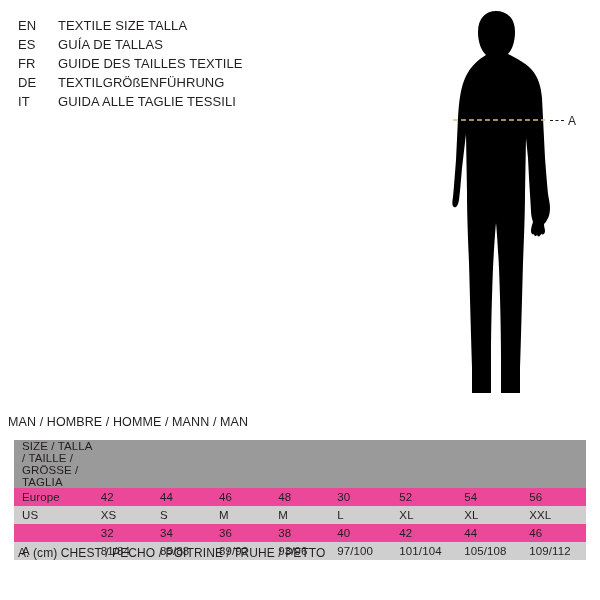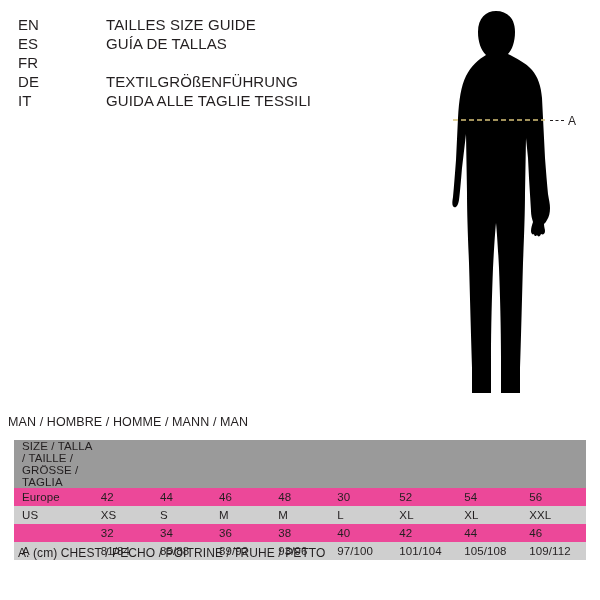--- a/index.html
+++ b/index.html
@@ -23,25 +23,24 @@
 
   
   .lang-block {
     position: absolute;
     left: 18px;
     top: 16px;
     width: 380px;
   }
   .lang-row {
     display: flex;
-    align-items: flex-start;
+    align-items: center;
     height: 19px;
-    font-size: 15px;
-    letter-spacing: 0.1px;
-    gap: 48px;
+    font-size: 13px;
+    letter-spacing: 0.1px;
   }
   .lang-code {
     width: 40px;
     flex: 0 0 40px;
   }
   .lang-name {
     flex: 1 1 auto;
   }
 
   
@@ -131,28 +130,29 @@
   }
 </style>
 </head>
 <body>
 
 <div class="page">
 
   <div class="lang-block">
     <div class="lang-row">
       <span class="lang-code">EN</span>
-      <span class="lang-name">TAILLES SIZE GUIDE</span>
+      <span class="lang-name">TEXTILE SIZE TALLA</span>
     </div>
     <div class="lang-row">
       <span class="lang-code">ES</span>
       <span class="lang-name">GUÍA DE TALLAS</span>
     </div>
     <div class="lang-row">
       <span class="lang-code">FR</span>
+      <span class="lang-name">GUIDE DES TAILLES TEXTILE</span>
     </div>
     <div class="lang-row">
       <span class="lang-code">DE</span>
       <span class="lang-name">TEXTILGRÖßENFÜHRUNG</span>
     </div>
     <div class="lang-row">
       <span class="lang-code">IT</span>
       <span class="lang-name">GUIDA ALLE TAGLIE TESSILI</span>
     </div>
   </div>

